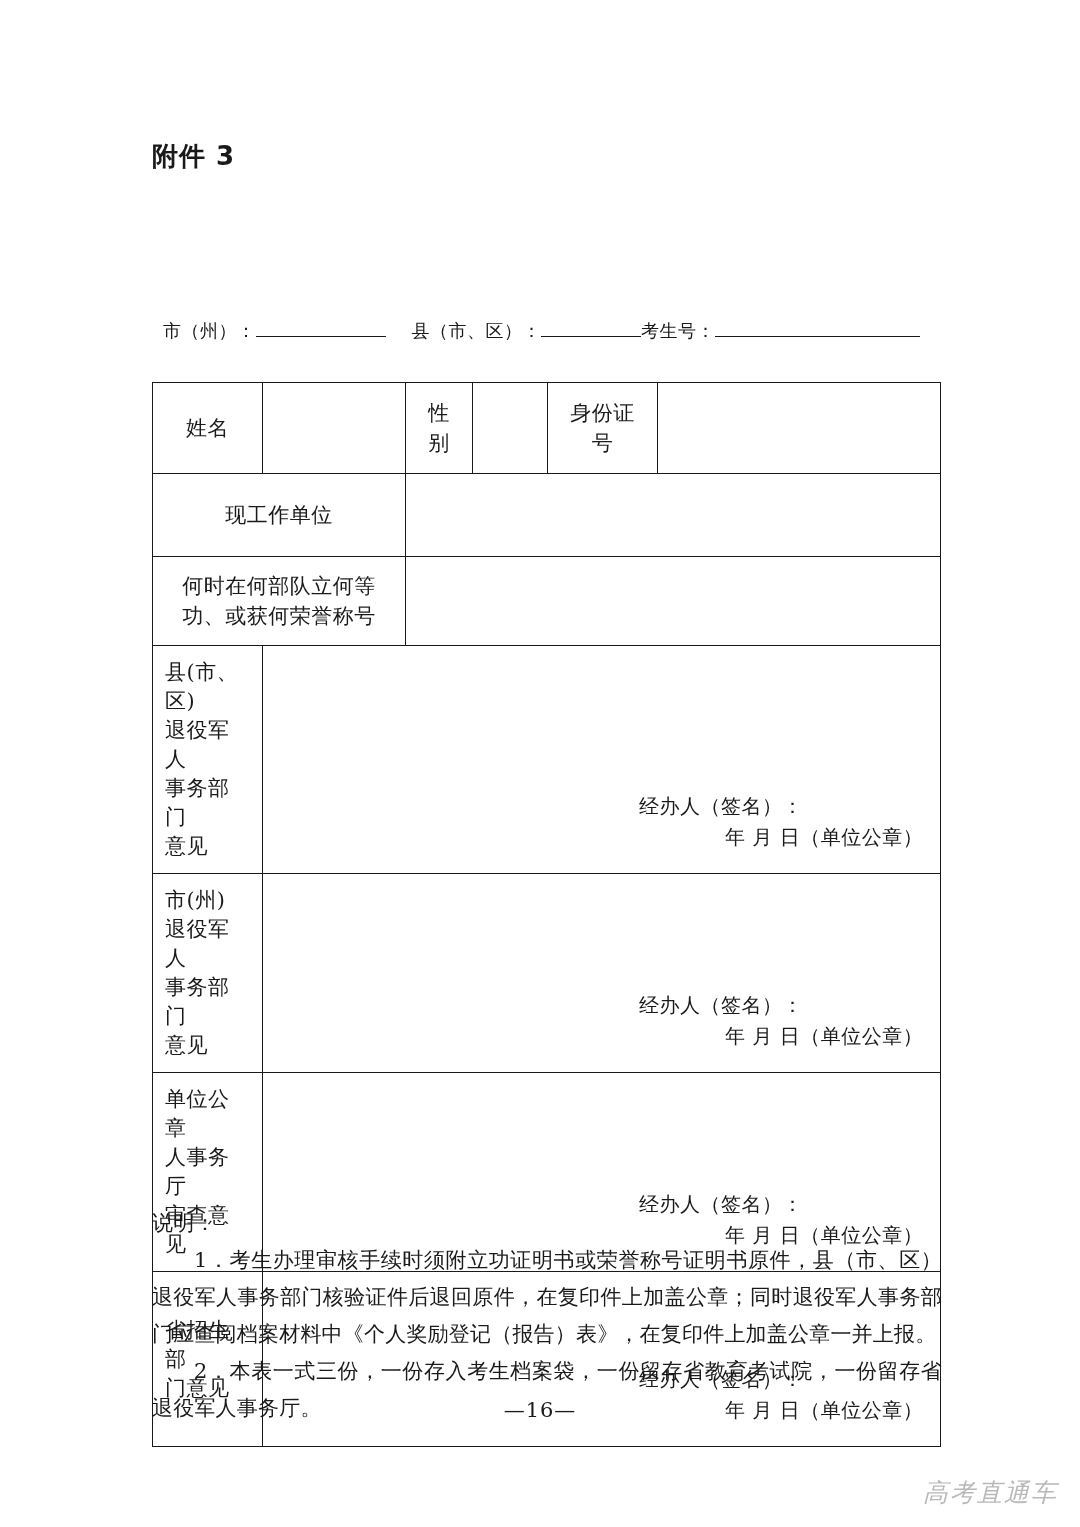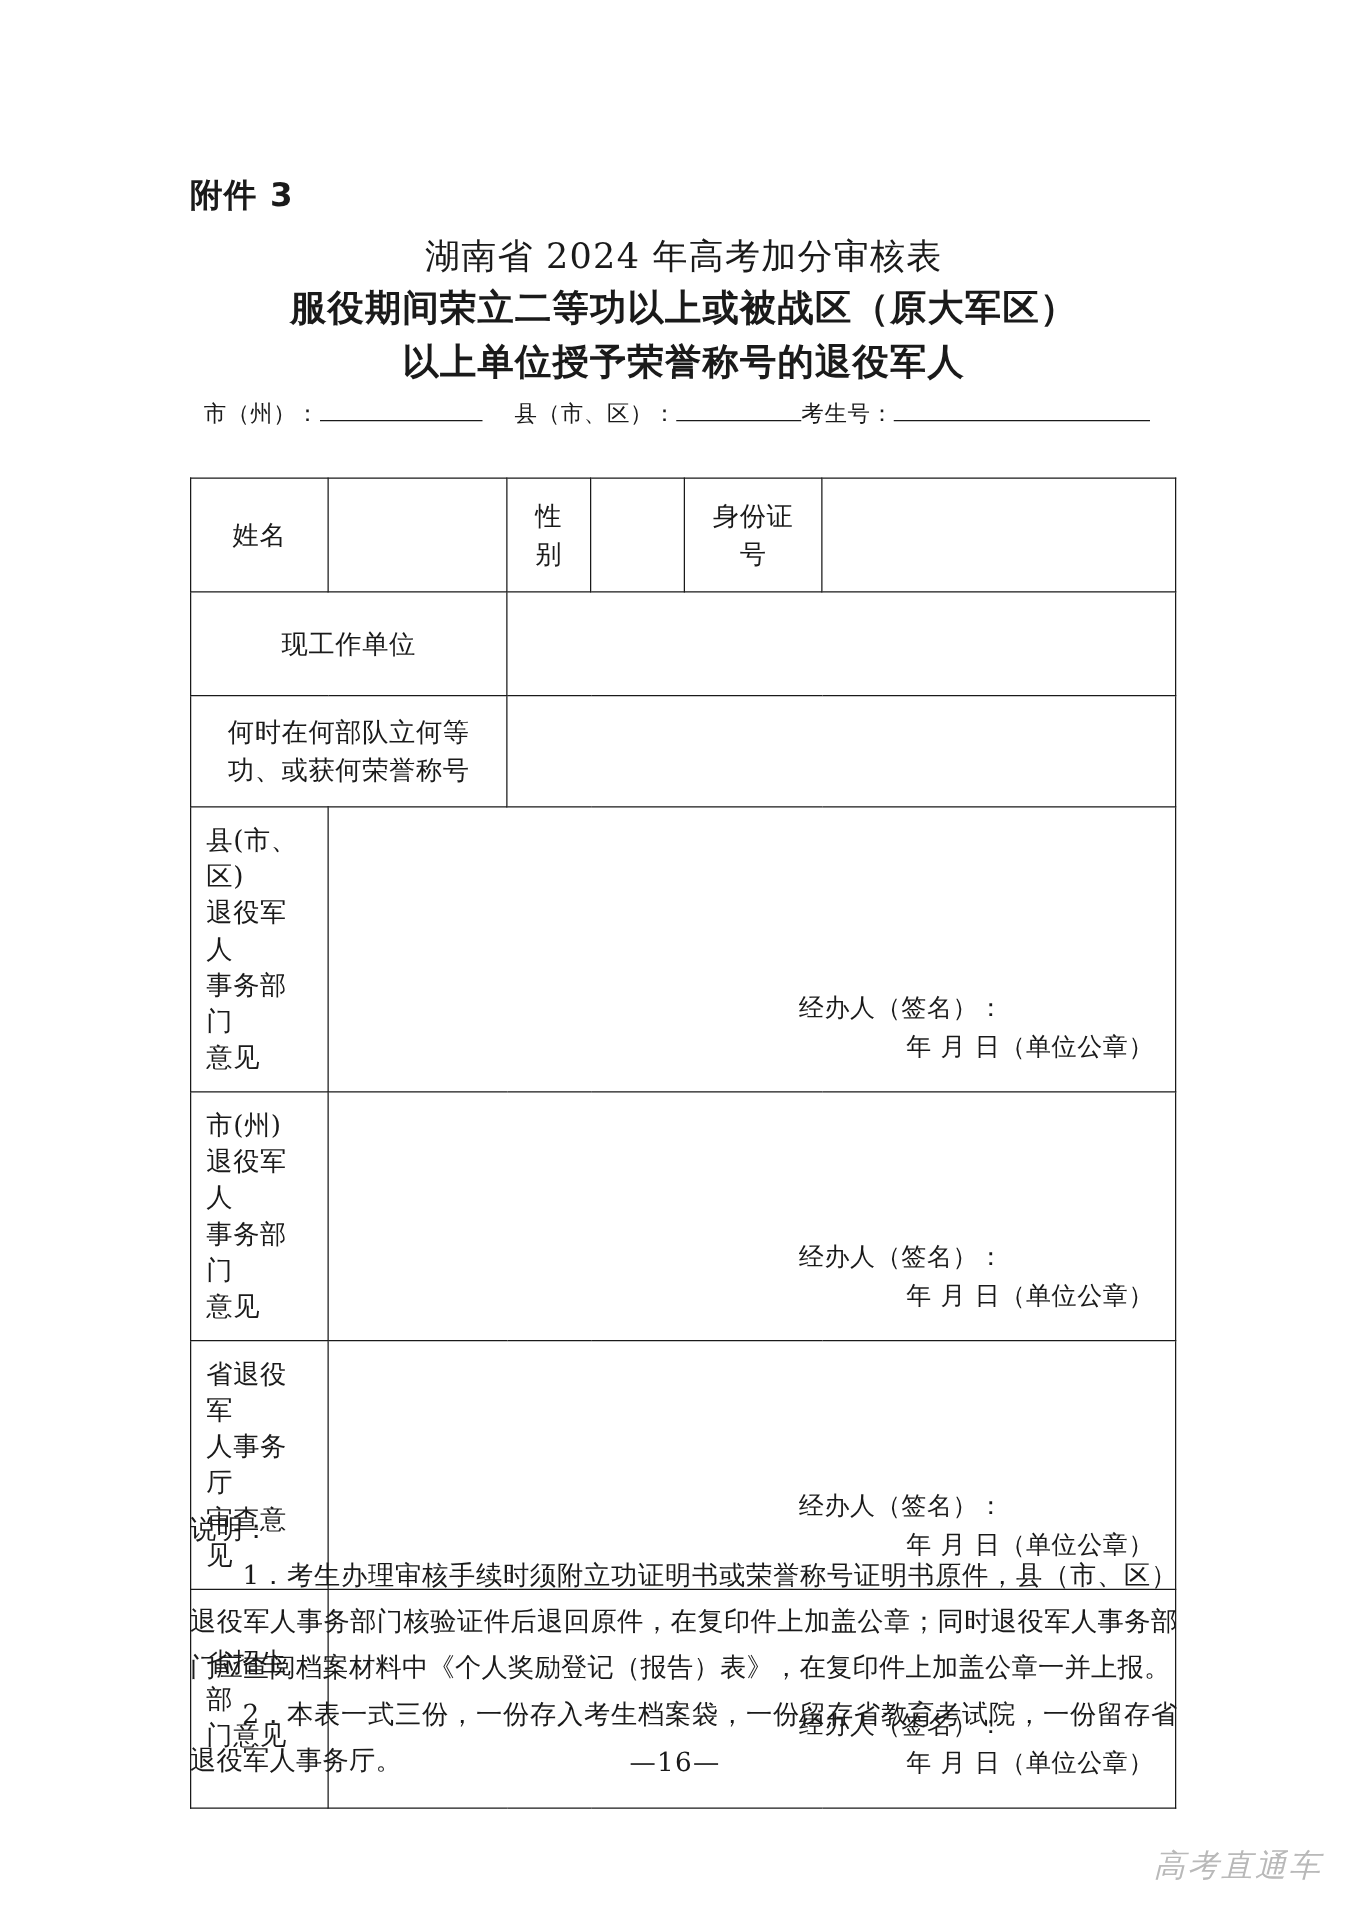--- a/index.html
+++ b/index.html
@@ -168,25 +168,20 @@
     font-style: italic;
   }
 </style>
 </head>
 <body>
 
 <div class="page">
 
   <div class="attach-label">附件 3</div>
 
-  <div class="title-block">
-    <div class="title-line1">湖南省 2024 年高考加分审核表</div>
-    <div class="title-line2">服役期间荣立二等功以上或被战区（原大军区）</div>
-    <div class="title-line3">以上单位授予荣誉称号的退役军人</div>
-  </div>
 
   <div class="id-line">
     <span>市（州）：</span><span class="fld fld-city"></span><span class="gap-sm"></span><span>县（市、区）：</span><span class="fld fld-county"></span><span>考生号：</span><span class="fld fld-exam"></span>
   </div>
 
   <table class="form-table">
     <colgroup>
       <col style="width:110px">
       <col style="width:143px">
       <col style="width:67px">
@@ -246,21 +241,21 @@
             <div class="sign-inner">
               <div>经办人（签名）：</div>
               <div class="sign-date">年    月    日（单位公章）</div>
             </div>
           </div>
         </td>
       </tr>
 
       <tr class="r-op3">
         <td class="op-label">
-          <div>省退役军</div>
+          <div>单位公章</div>
           <div>人事务厅</div>
           <div>审查意见</div>
         </td>
         <td colspan="5">
           <div class="sign-box">
             <div class="sign-inner">
               <div>经办人（签名）：</div>
               <div class="sign-date">年    月    日（单位公章）</div>
             </div>
           </div>

